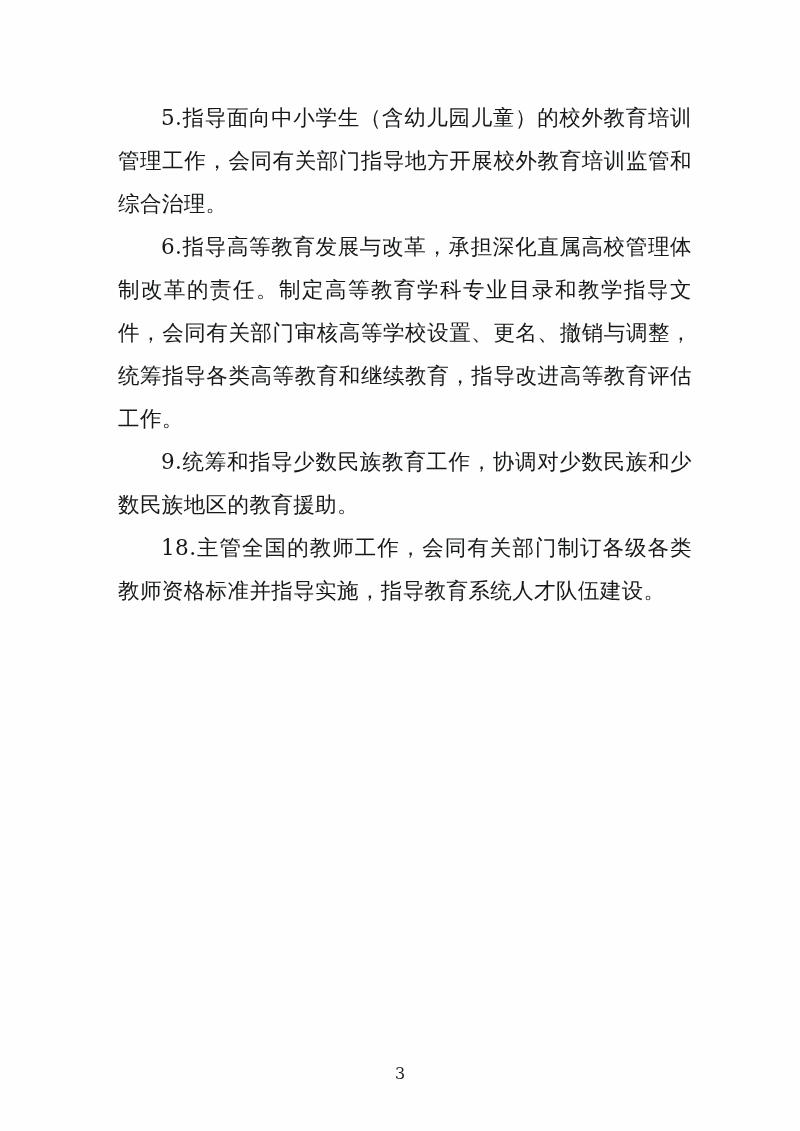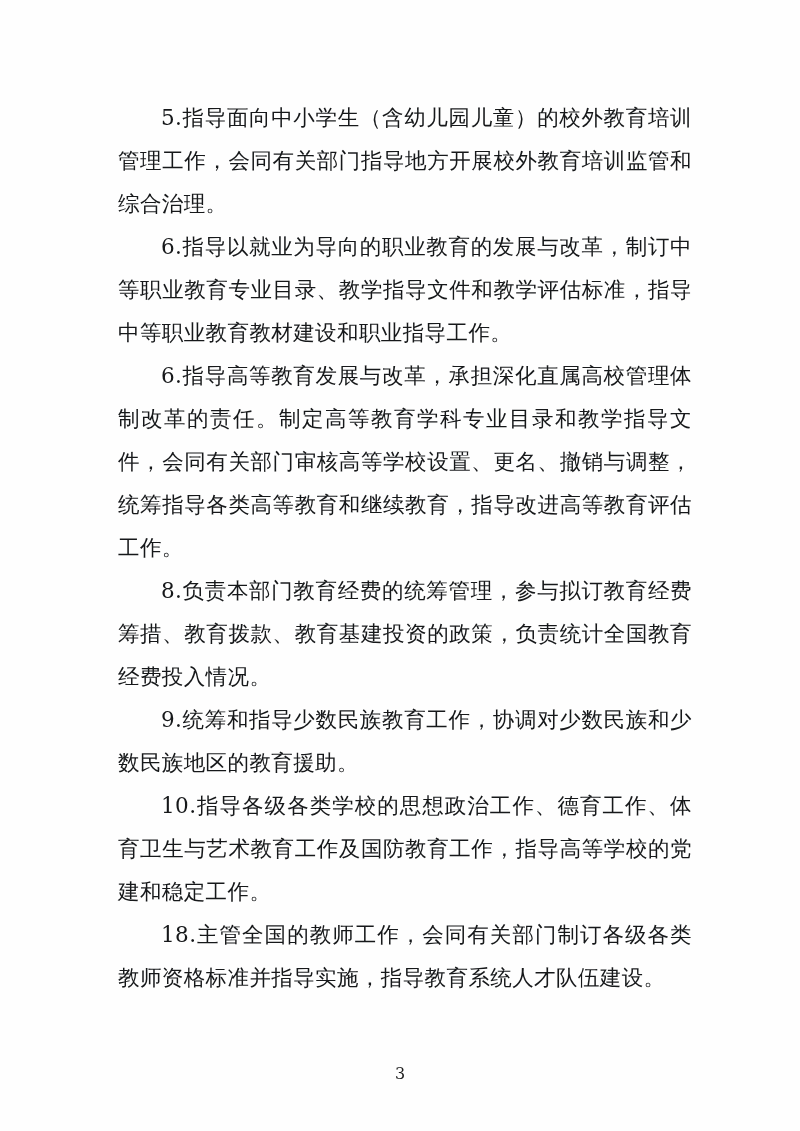--- a/index.html
+++ b/index.html
@@ -46,21 +46,18 @@
     color: #1b1b1b;
     font-family: "DejaVu Serif", "Liberation Serif", serif;
   }
 </style>
 </head>
 <body>
 
 <div class="page">
   <div class="doc-body">
     <p class="para">5.指导面向中小学生（含幼儿园儿童）的校外教育培训管理工作，会同有关部门指导地方开展校外教育培训监管和综合治理。</p>
-    <p class="para">6.指导以就业为导向的职业教育的发展与改革，制订中等职业教育专业目录、教学指导文件和教学评估标准，指导中等职业教育教材建设和职业指导工作。</p>
     <p class="para">6.指导高等教育发展与改革，承担深化直属高校管理体制改革的责任。制定高等教育学科专业目录和教学指导文件，会同有关部门审核高等学校设置、更名、撤销与调整，统筹指导各类高等教育和继续教育，指导改进高等教育评估工作。</p>
-    <p class="para">8.负责本部门教育经费的统筹管理，参与拟订教育经费筹措、教育拨款、教育基建投资的政策，负责统计全国教育经费投入情况。</p>
     <p class="para">9.统筹和指导少数民族教育工作，协调对少数民族和少数民族地区的教育援助。</p>
-    <p class="para">10.指导各级各类学校的思想政治工作、德育工作、体育卫生与艺术教育工作及国防教育工作，指导高等学校的党建和稳定工作。</p>
     <p class="para">18.主管全国的教师工作，会同有关部门制订各级各类教师资格标准并指导实施，指导教育系统人才队伍建设。</p>
   </div>
   <div class="page-number">3</div>
 </div>
 
 </body></html>

